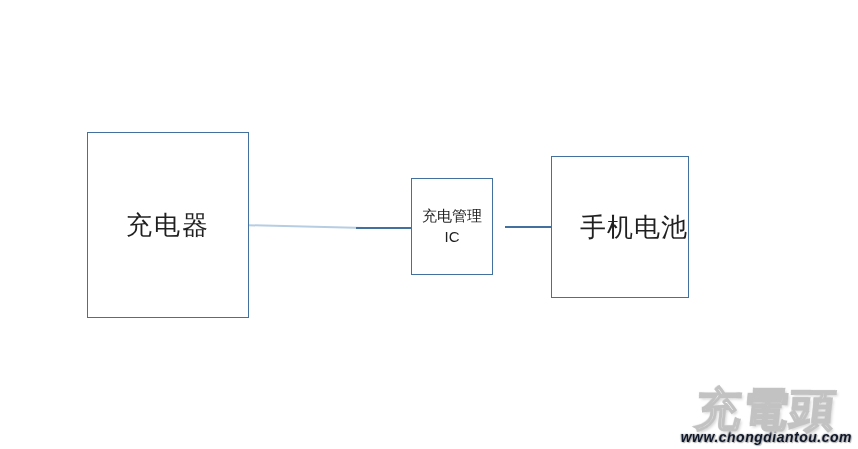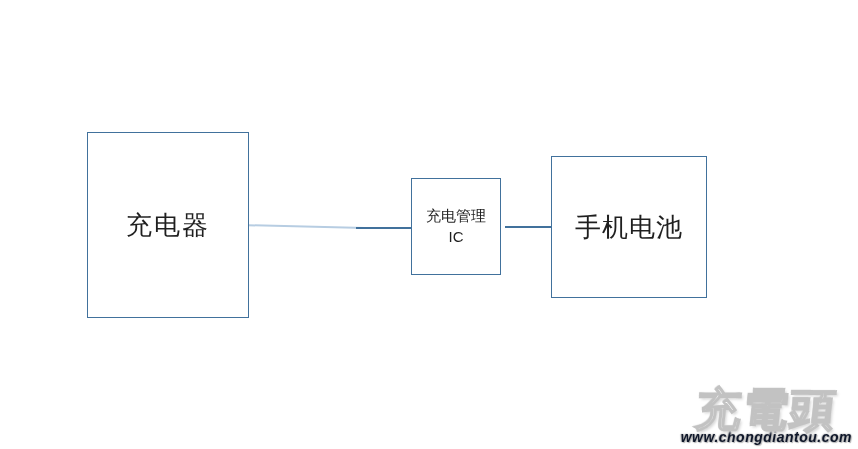--- a/index.html
+++ b/index.html
@@ -35,32 +35,32 @@
     width: 411px; height: 257px;
   }
   .phone-label {
     position: absolute;
     top: 12px; right: 5px;
     font-size: 26px;
     letter-spacing: 1px;
   }
   .ic-box {
     left: 411px; top: 178px;
-    width: 90px; height: 97px;
+    width: 82px; height: 97px;
     display: flex; flex-direction: column;
     align-items: center; justify-content: center;
     font-family: "Liberation Sans", "DejaVu Sans", sans-serif;
     font-size: 15px;
     line-height: 1.35;
     text-align: center;
   }
   .battery-box {
     left: 551px; top: 156px;
-    width: 156px; height: 142px;
-    display: flex; align-items: center; justify-content: center;
+    width: 138px; height: 142px;
+    display: flex; align-items: center; justify-content: flex-end;
     font-size: 26px;
     letter-spacing: 1px;
   }
   .connector {
     position: absolute;
   }
   .connector-light {
     left: 240px; top: 224px;
     width: 125px; height: 2px;
     background: #b7cde2;

